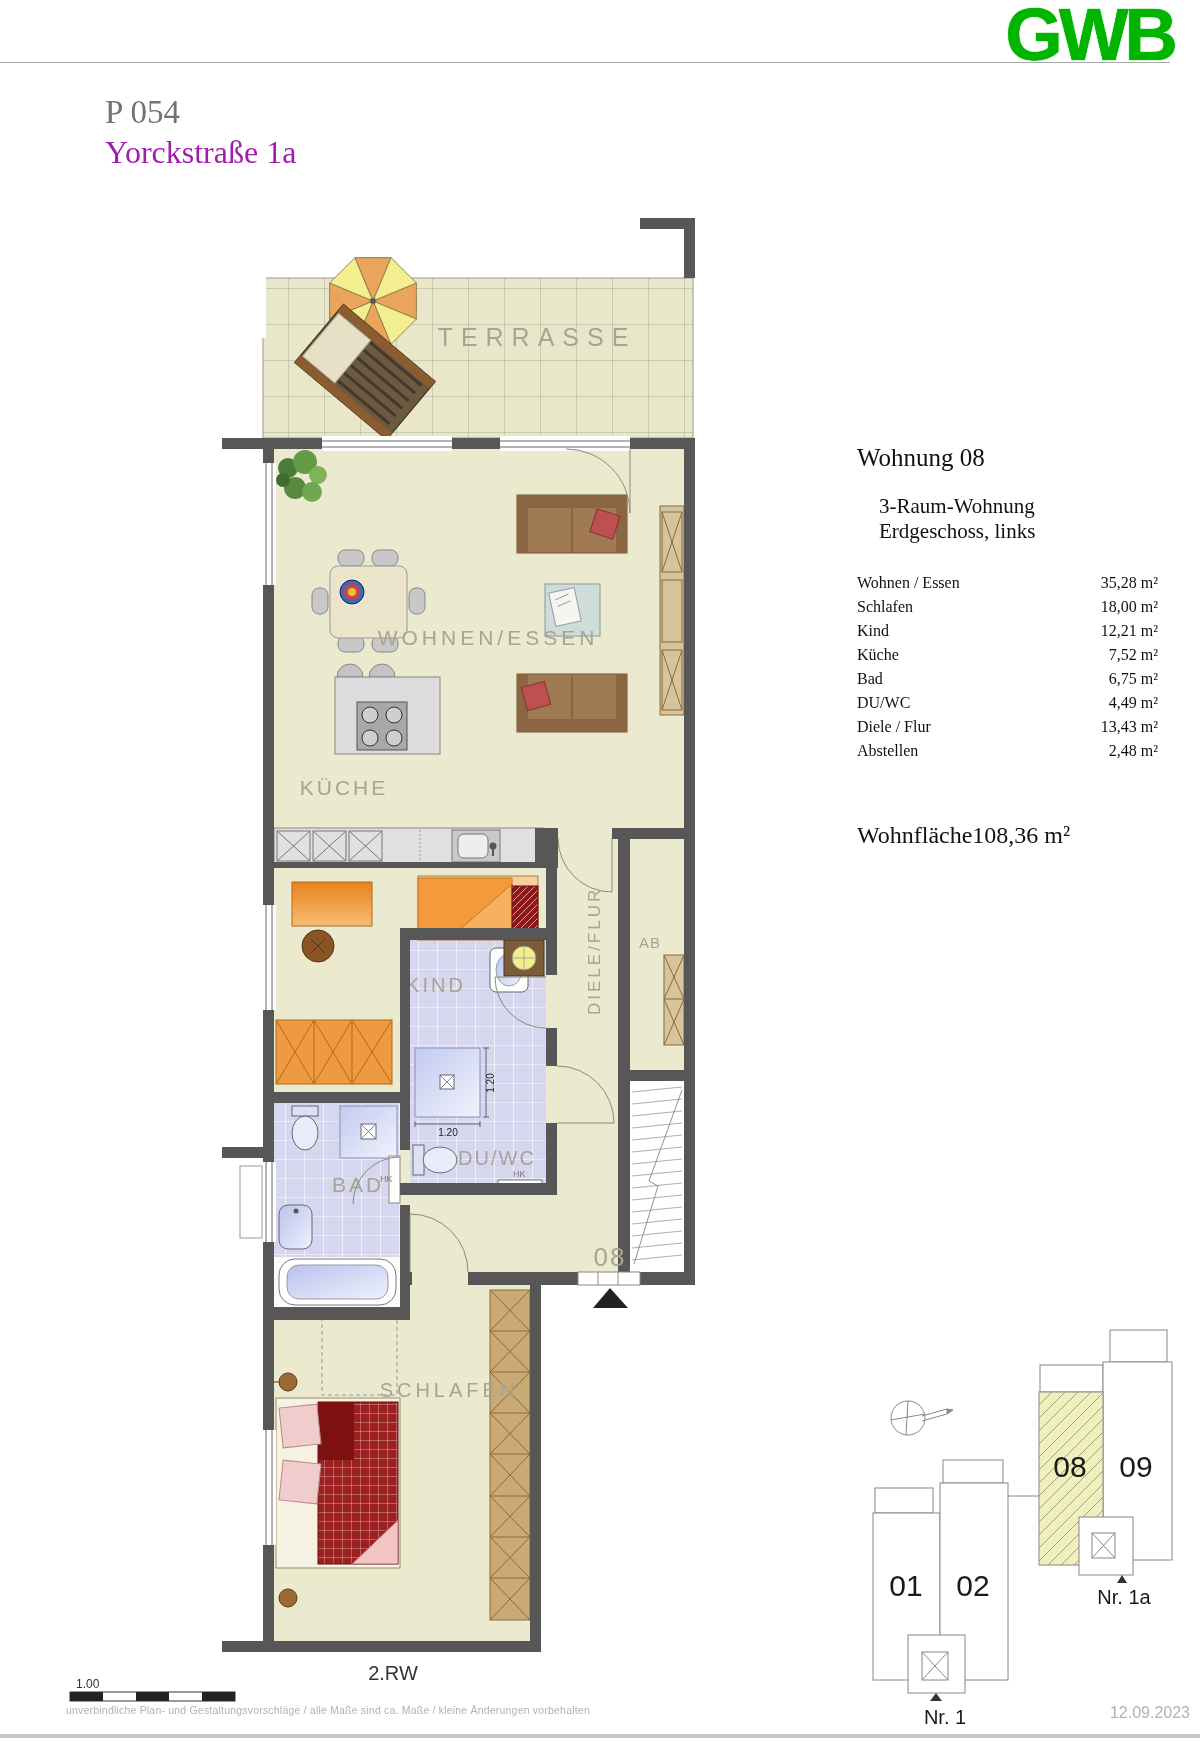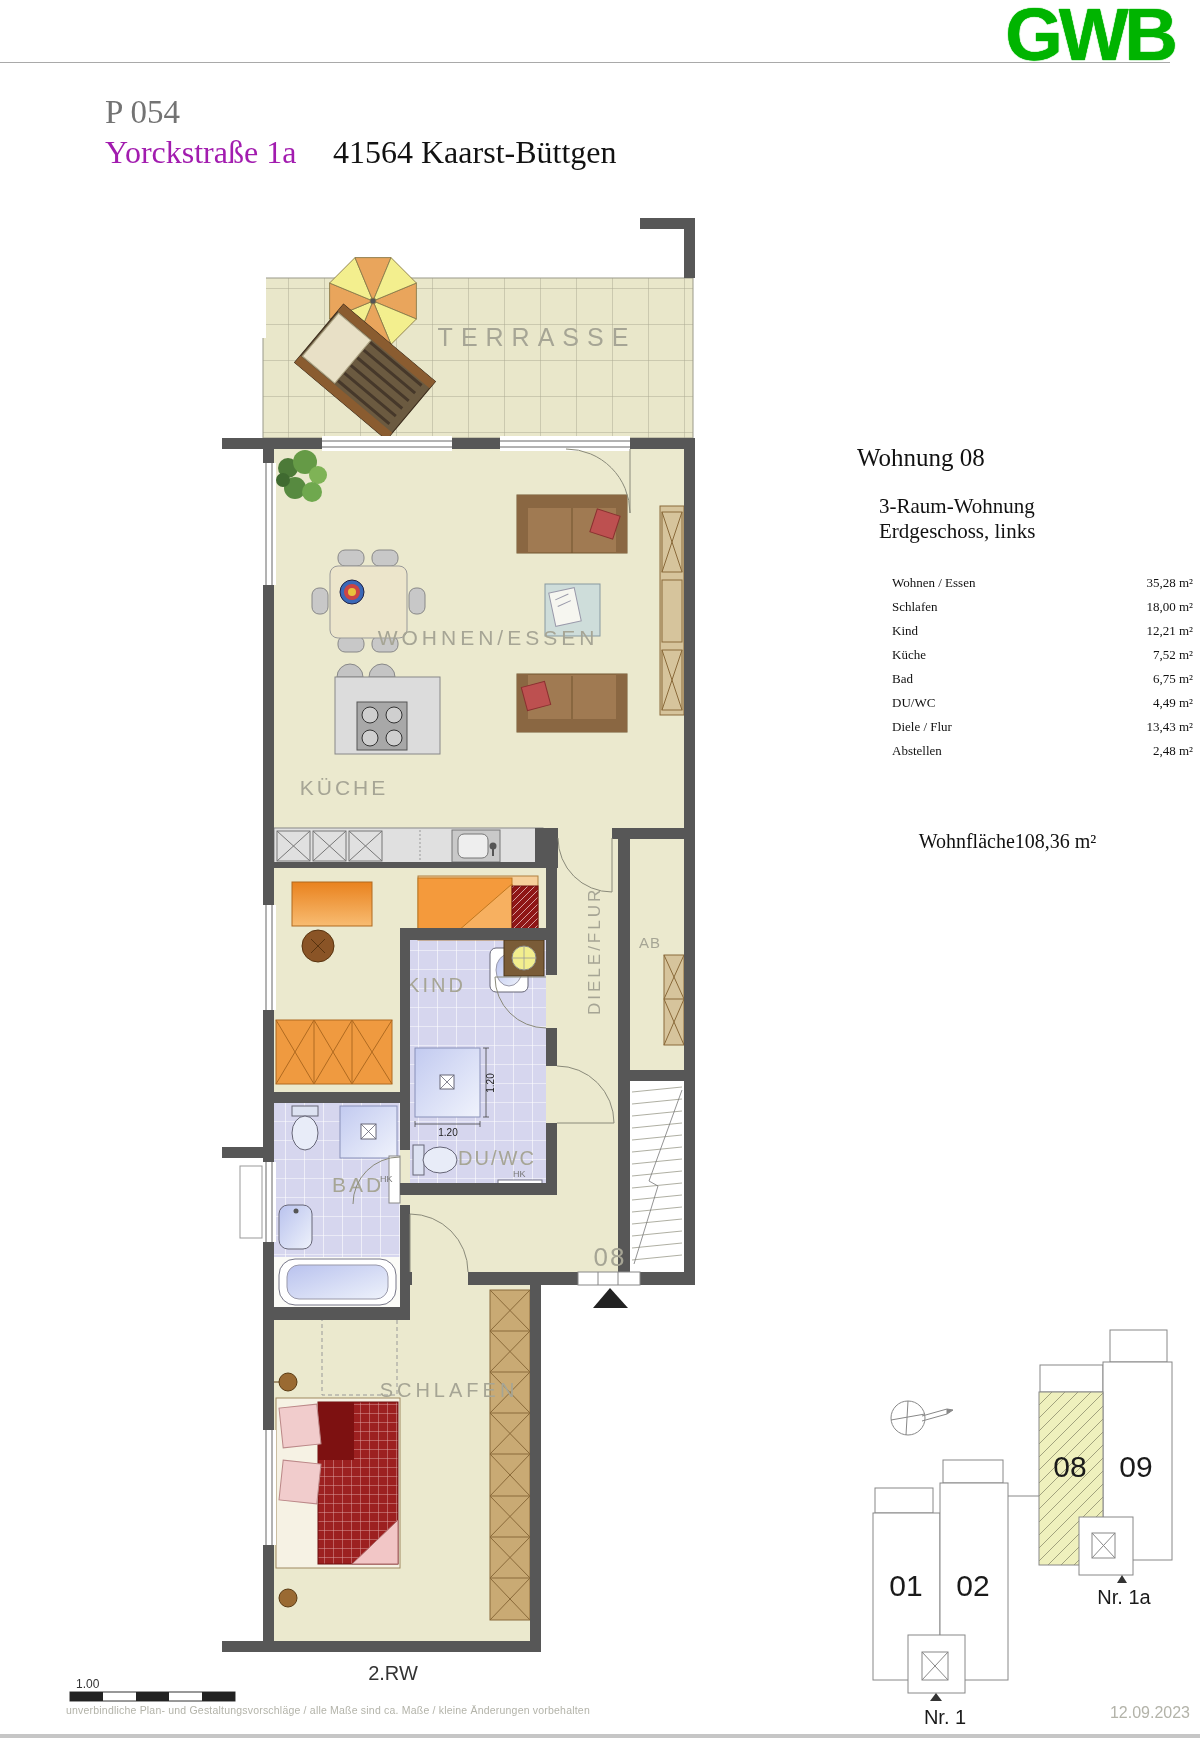--- a/index.html
+++ b/index.html
@@ -9,25 +9,25 @@
   .plan-svg{position:absolute;left:0;top:0;}
   .logo{position:absolute;top:-8px;right:26px;font-family:"Liberation Sans",sans-serif;
         font-weight:bold;font-size:74px;letter-spacing:-4px;color:#00b400;
         text-shadow:0 0 1px #00b400, 0 0 1px #00b400;}
   .header-rule{position:absolute;left:0;top:62px;width:1170px;height:1px;background:#a9a9a9;}
   .proj{position:absolute;left:105px;top:94px;font-size:33px;color:#737373;}
   .street{position:absolute;left:105px;top:134px;font-size:32px;color:#a21caf;}
   .city{position:absolute;left:333px;top:134px;font-size:32px;color:#111;}
   .ip-title{position:absolute;left:857px;top:444px;font-size:25px;color:#111;}
   .ip-sub{position:absolute;left:879px;top:494px;font-size:21px;line-height:25px;color:#111;}
-  .ip-table{position:absolute;left:857px;top:571px;width:301px;font-size:13px;color:#111;margin-left:35px;}
+  .ip-table{position:absolute;left:857px;top:571px;width:301px;font-size:16px;color:#111;}
   .ip-row{display:flex;justify-content:space-between;height:24px;line-height:24px;}
   .ip-row.uline{border-bottom:2px solid #222;height:26px;}
-  .ip-total{position:absolute;left:857px;top:822px;width:301px;font-size:20px;color:#111;
-            display:flex;justify-content:center;margin-top:8px;}
+  .ip-total{position:absolute;left:857px;top:822px;width:301px;font-size:24px;color:#111;
+            display:flex;justify-content:flex-start;}
   .footer-note{position:absolute;left:66px;top:1704px;font-size:10.5px;letter-spacing:.2px;
                color:#b3b3a9;font-family:"Liberation Sans",sans-serif;text-align:right;}
   .footer-date{position:absolute;right:10px;top:1704px;font-size:16px;color:#b3b3a9;
                font-family:"Liberation Sans",sans-serif;}
   .bottom-rule{position:absolute;left:0;top:1734px;width:1200px;height:4px;background:#c6c6c6;}
 </style>
 </head>
 <body>
 
 <div class="page">
@@ -378,21 +378,20 @@
     <text x="1136" y="1477" text-anchor="middle" font-size="30" fill="#1a1a1a">09</text>
     <text x="1124" y="1604" text-anchor="middle" font-size="20" fill="#1a1a1a">Nr. 1a</text>
     <text x="945" y="1724" text-anchor="middle" font-size="20" fill="#1a1a1a">Nr. 1</text>
   </g>
 </svg>
 
 <div class="logo">GWB</div>
 <div class="header-rule"></div>
 <div class="proj">P 054</div>
 <div class="street">Yorckstraße 1a</div>
-<div class="city">41564 Kaarst-Büttgen</div>
 
 <div class="ip-title">Wohnung 08</div>
 <div class="ip-sub">
   <div>3-Raum-Wohnung</div>
   <div>Erdgeschoss, links</div>
 </div>
 <div class="ip-table">
   <div class="ip-row">
         <span>Wohnen / Essen</span>
         <span>35,28 m²</span>

